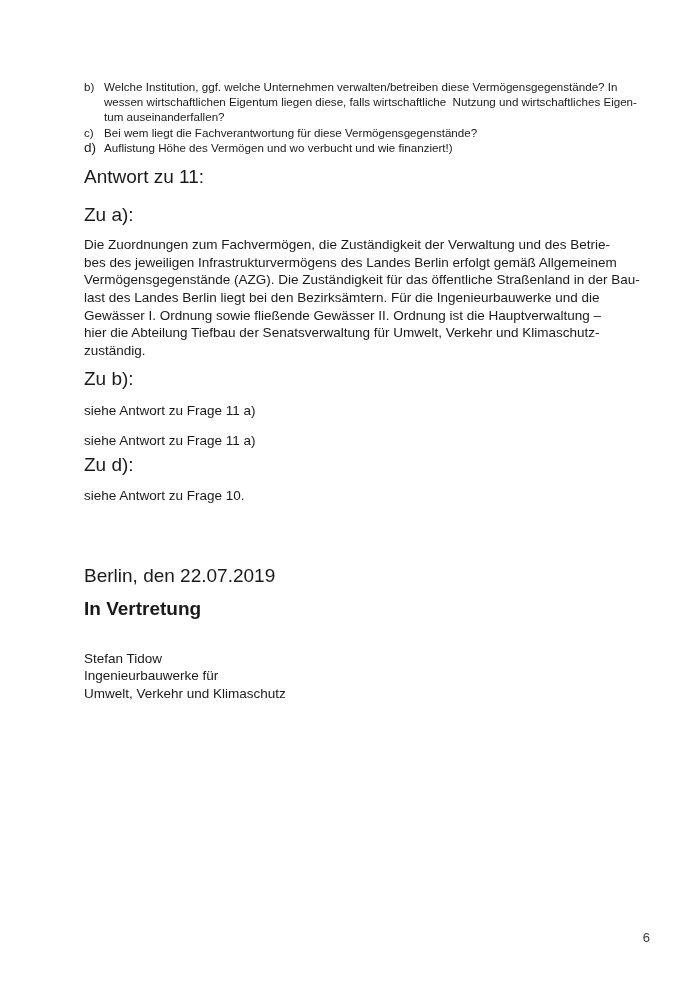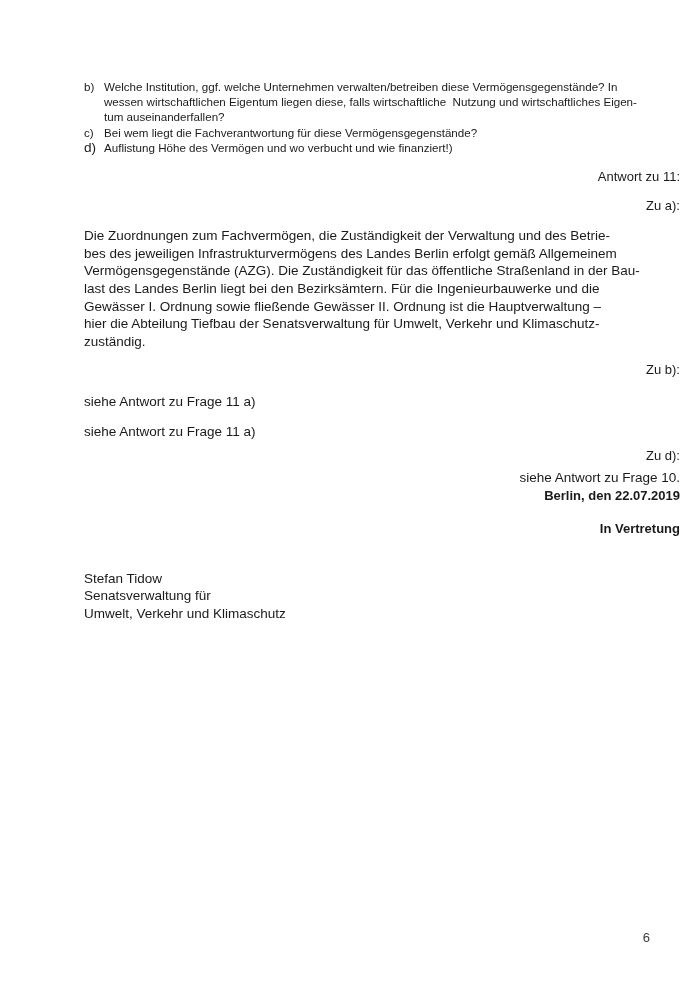--- a/index.html
+++ b/index.html
@@ -45,24 +45,23 @@
   }
   
   .body-text {
     font-size: 13.5px;
     line-height: 17.7px;
   }
   .body-text div {
     white-space: pre;
   }
   .one-line {
-    font-size: 13px;
+    font-size: 19px;
     line-height: 17.7px;
     white-space: pre;
-    text-align: right;
   }
   .page-number {
     position: absolute;
     top: 929px;
     left: 600px;
     width: 50px;
     text-align: right;
     font-size: 13px;
     line-height: 17.7px;
     color: #3a3a3a;
@@ -92,48 +91,48 @@
       <div class="qitem">
         <span class="qmark qmark-lg">d)</span>
         <div class="qtext">
             <div>Auflistung Höhe des Vermögen und wo verbucht und wie finanziert!)</div>
           </div>
       </div>
     </div>
 
     <div class="one-line" style="margin-top:13px;">Antwort zu 11:</div>
 
-    <div class="one-line" style="margin-top:11px;">Zu a):</div>
+    <div class="one-line" style="margin-top:20px;">Zu a):</div>
     <div class="body-text" style="margin-top:12.5px;">
         <div>Die Zuordnungen zum Fachvermögen, die Zuständigkeit der Verwaltung und des Betrie-</div>
         <div>bes des jeweiligen Infrastrukturvermögens des Landes Berlin erfolgt gemäß Allgemeinem</div>
         <div>Vermögensgegenstände (AZG). Die Zuständigkeit für das öffentliche Straßenland in der Bau-</div>
         <div>last des Landes Berlin liegt bei den Bezirksämtern. Für die Ingenieurbauwerke und die</div>
         <div>Gewässer I. Ordnung sowie fließende Gewässer II. Ordnung ist die Hauptverwaltung –</div>
         <div>hier die Abteilung Tiefbau der Senatsverwaltung für Umwelt, Verkehr und Klimaschutz-</div>
         <div>zuständig.</div>
       </div>
 
     <div class="one-line" style="margin-top:10px;">Zu b):</div>
     <div class="body-text" style="margin-top:14px;">
         <div>siehe Antwort zu Frage 11 a)</div>
       </div>
 
     <div class="body-text" style="margin-top:12.5px;">
         <div>siehe Antwort zu Frage 11 a)</div>
       </div>
 
     <div class="one-line" style="margin-top:7px;">Zu d):</div>
-    <div class="body-text" style="margin-top:4px;text-align:right;">
+    <div class="body-text" style="margin-top:13px;">
         <div>siehe Antwort zu Frage 10.</div>
       </div>
 
-    <div class="one-line" style="font-weight:bold;">Berlin, den 22.07.2019</div>
+    <div class="one-line" style="margin-top:62px;">Berlin, den 22.07.2019</div>
     <div class="one-line" style="margin-top:15.5px;font-weight:bold;">In Vertretung</div>
     <div class="body-text" style="margin-top:32px;">
       <div>Stefan Tidow</div>
-      <div class="body-text"><div>Senatsverwaltung für</div><div>Umwelt, Verkehr und Klimaschutz</div></div>
+      <div class="body-text"><div>Ingenieurbauwerke für</div><div>Umwelt, Verkehr und Klimaschutz</div></div>
     </div>
 
   </div>
 
   <div class="page-number">6</div>
 </div>
 
 </body></html>

